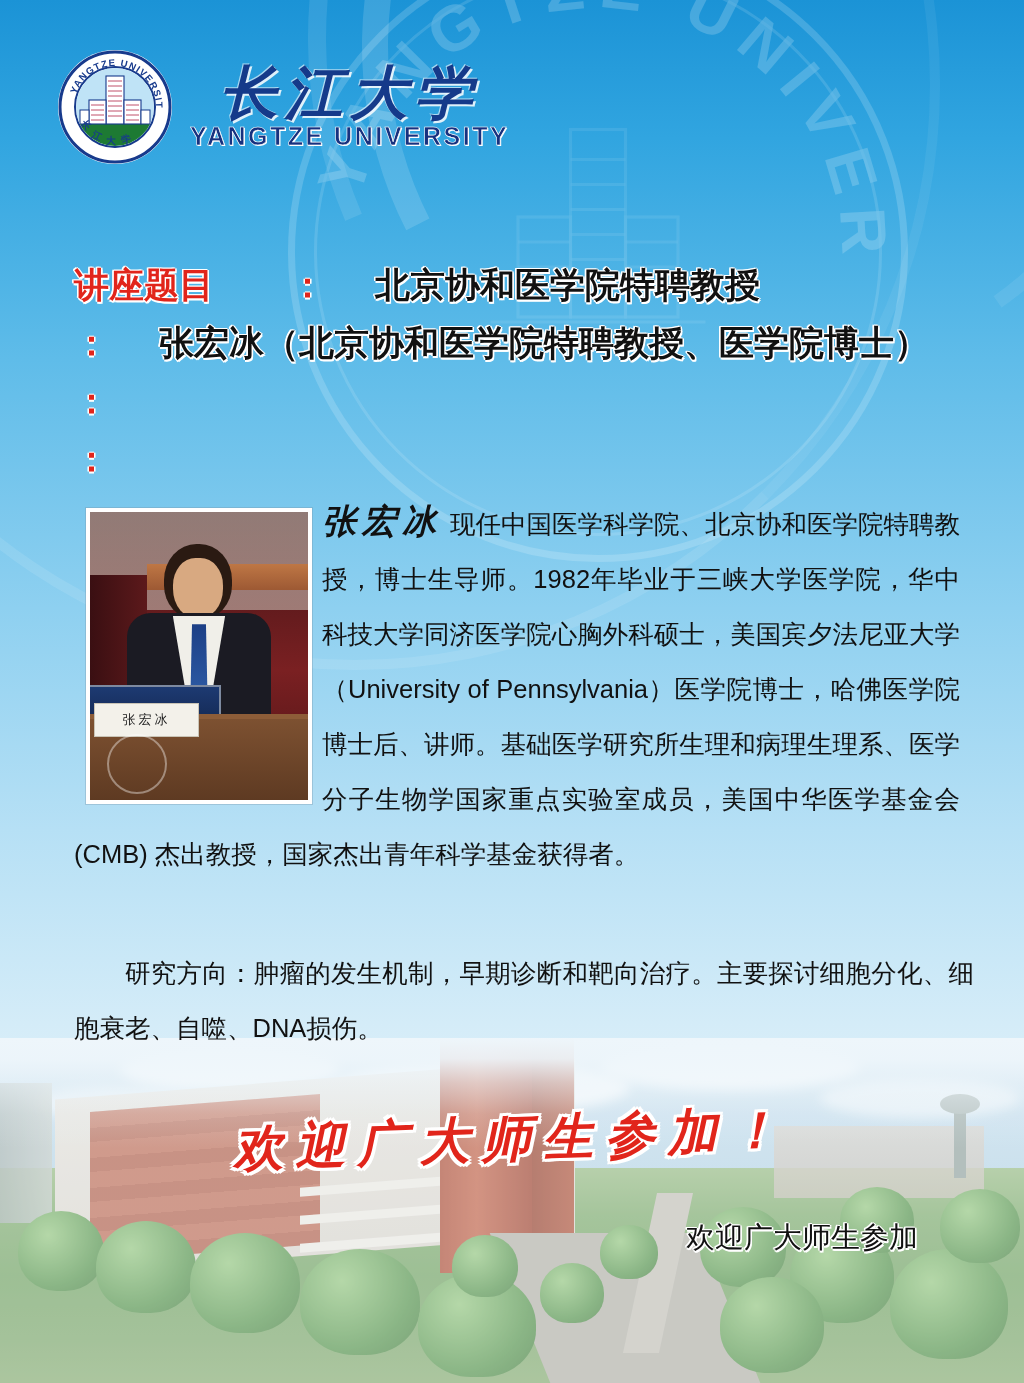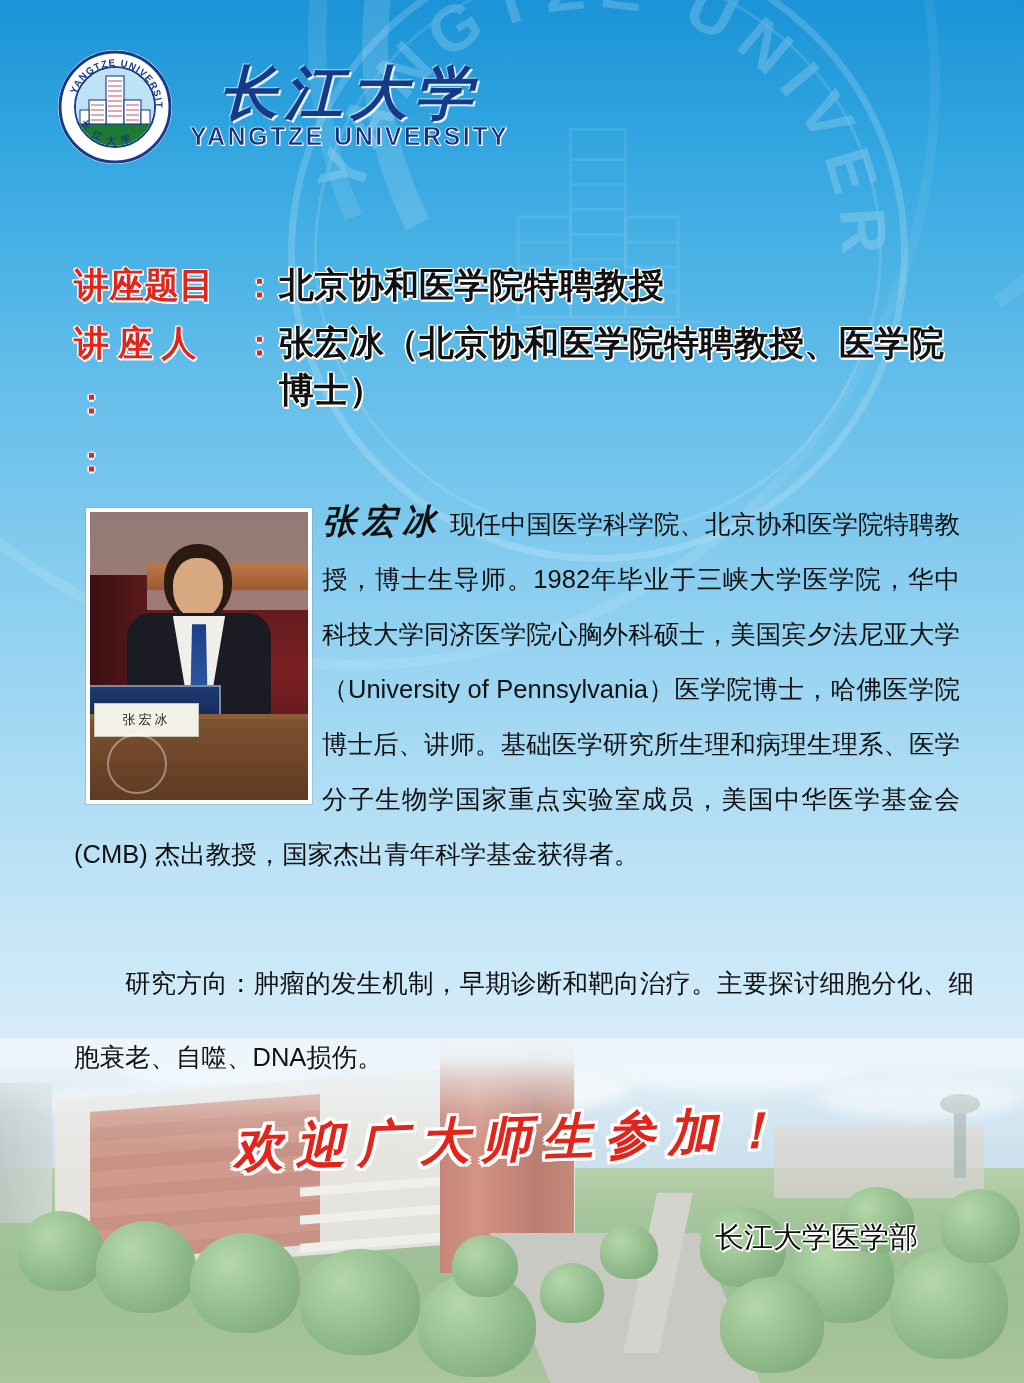--- a/index.html
+++ b/index.html
@@ -60,21 +60,21 @@
      -webkit-text-stroke:.6px #ffffff;text-shadow:1px 1px 0 #fff;}
 
   
   .title{position:absolute;left:0;top:184px;width:1024px;text-align:center;
      font-family:"Liberation Serif","DejaVu Serif",serif;font-weight:bold;font-size:50px;
      color:#e1251b;letter-spacing:1px;
      text-shadow:2px 0 0 #fff,-2px 0 0 #fff,0 2px 0 #fff,0 -2px 0 #fff,2px 2px 0 #fff,-2px -2px 0 #fff,2px -2px 0 #fff,-2px 2px 0 #fff;}
 
   
   .info{position:absolute;left:74px;top:262px;width:900px;}
-  .info-row{display:flex;align-items:baseline;margin-bottom:6px;height:52px;}
+  .info-row{display:flex;align-items:baseline;margin-bottom:6px;height:52px;gap:48px;}
   .info-label{flex:0 0 168px;display:flex;justify-content:space-between;
      font-family:"Liberation Serif","DejaVu Serif",serif;font-weight:bold;font-size:35px;color:#e1251b;
      text-shadow:1.5px 0 0 #fff,-1.5px 0 0 #fff,0 1.5px 0 #fff,0 -1.5px 0 #fff,1.5px 1.5px 0 #fff,-1.5px -1.5px 0 #fff;}
   .info-colon{font-family:"Liberation Serif","DejaVu Serif",serif;font-weight:bold;font-size:35px;color:#e1251b;
      margin-right:2px;
      text-shadow:1.5px 0 0 #fff,-1.5px 0 0 #fff,0 1.5px 0 #fff,0 -1.5px 0 #fff;}
   .info-value{font-family:"Liberation Sans","DejaVu Sans",sans-serif;font-weight:bold;font-size:35px;color:#111;
      text-shadow:1.5px 0 0 #fff,-1.5px 0 0 #fff,0 1.5px 0 #fff,0 -1.5px 0 #fff,1.5px 1.5px 0 #fff,-1.5px -1.5px 0 #fff;}
 
   
@@ -102,21 +102,21 @@
   
   .bio{position:absolute;left:74px;top:494px;width:886px;
      font-family:"Liberation Sans","DejaVu Sans",sans-serif;font-size:25.5px;color:#111;
      line-height:55px;text-align:justify;text-justify:inter-character;}
   .bio p{margin:0;}
   .bio .wrap{float:left;width:248px;height:318px;}
   .bio-name{font-family:"Liberation Serif","DejaVu Serif",serif;font-style:italic;font-weight:bold;
      font-size:34px;letter-spacing:6px;color:#111;margin-right:8px;}
   .bio-p2{position:absolute;left:74px;top:946px;width:900px;
      font-family:"Liberation Sans","DejaVu Sans",sans-serif;font-size:25.5px;color:#111;
-     line-height:74px;text-align:justify;text-justify:inter-character;text-indent:2em;}
+     line-height:55px;text-align:justify;text-justify:inter-character;text-indent:2em;}
 
   
   .welcome{position:absolute;left:0;top:1106px;width:1024px;text-align:center;
      font-family:"Liberation Serif","DejaVu Serif",serif;font-style:italic;font-weight:bold;
      font-size:50px;letter-spacing:12px;color:#e1251b;transform:rotate(-2deg);
      text-shadow:3px 0 0 #fff,-3px 0 0 #fff,0 3px 0 #fff,0 -3px 0 #fff,3px 3px 0 #fff,-3px -3px 0 #fff,3px -3px 0 #fff,-3px 3px 0 #fff;}
 
   
   .footer{position:absolute;right:106px;top:1218px;text-align:center;
      font-family:"Liberation Sans","DejaVu Sans",sans-serif;font-size:29px;color:#111;line-height:1.35;
@@ -260,21 +260,20 @@
   </div>
 
 
   <div class="info">
     <div class="info-row">
       <span class="info-label">讲座题目</span>
       <span class="info-colon">：</span>
       <span class="info-value">北京协和医学院特聘教授</span>
     </div>
     <div class="info-row">
-      <span class="info-label">讲 座 人</span>
       <span class="info-colon">：</span>
       <span class="info-value">张宏冰（北京协和医学院特聘教授、医学院博士）</span>
     </div>
     <div class="info-row">
       <span class="info-colon">：</span>
     </div>
     <div class="info-row">
       <span class="info-colon">：</span>
     </div>
   </div>
@@ -299,16 +298,16 @@
   <div class="bio">
     <div class="wrap"></div>
     <p><span class="bio-name">张宏冰</span><span>现任中国医学科学院、北京协和医学院特聘教授，博士生导师。1982年毕业于三峡大学医学院，华中科技大学同济医学院心胸外科硕士，美国宾夕法尼亚大学（University of Pennsylvania）医学院博士，哈佛医学院博士后、讲师。基础医学研究所生理和病理生理系、医学分子生物学国家重点实验室成员，美国中华医学基金会(CMB) 杰出教授，国家杰出青年科学基金获得者。</span></p>
   </div>
 
   <div class="bio-p2">研究方向：肿瘤的发生机制，早期诊断和靶向治疗。主要探讨细胞分化、细胞衰老、自噬、DNA损伤。</div>
 
   <div class="welcome">欢迎广大师生参加！</div>
 
   <div class="footer">
-    <div>长江大学医学部</div>
+    <div>欢迎广大师生参加</div>
   </div>
 
 </div>
 
 </body></html>

